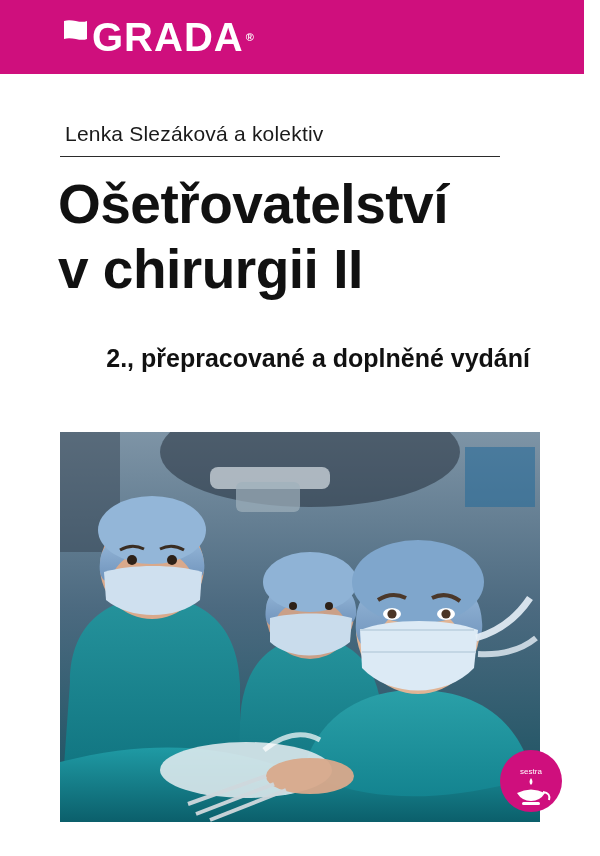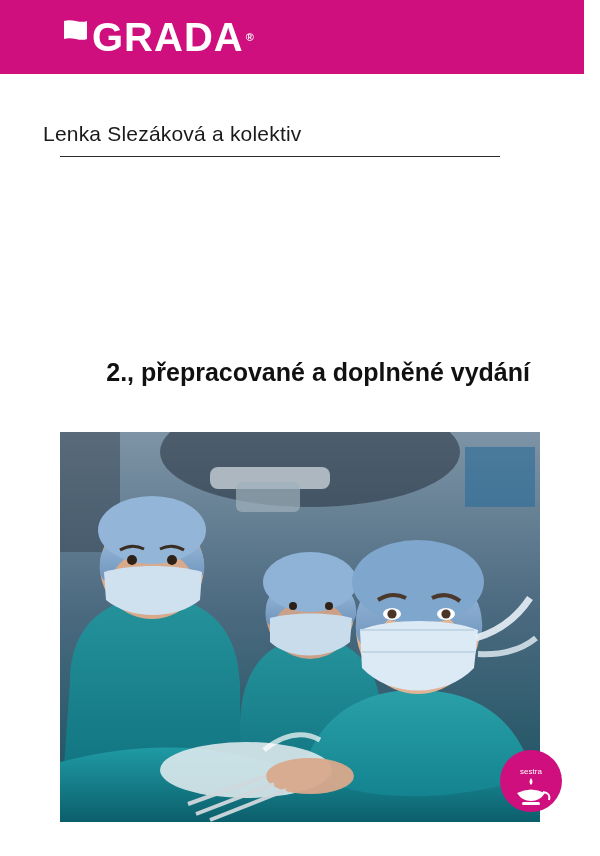--- a/index.html
+++ b/index.html
@@ -55,21 +55,21 @@
     font-size: 11px;
     vertical-align: super;
     font-weight: bold;
     line-height: 11px;
     margin-left: 2px;
   }
 
   
   .author {
     position: absolute;
-    left: 43px;
+    left: 65px;
     top: 122px;
     width: 440px;
     font-size: 21px;
     color: #1b1b1b;
     letter-spacing: 0.2px;
   }
   .rule {
     position: absolute;
     left: 60px;
     top: 156px;
@@ -91,21 +91,21 @@
     letter-spacing: -0.5px;
   }
   .title .line2 {
     display: block;
   }
 
   
   .edition {
     position: absolute;
     left: 60px;
-    top: 358px;
+    top: 344px;
     width: 470px;
     text-align: right;
     font-size: 25px;
     font-weight: bold;
     color: #111111;
   }
 
   
   .photo {
     position: absolute;
@@ -150,20 +150,24 @@
         <path d="M2 34 L2 2 C10 -1 18 5 25 2 L25 20 C18 23 10 17 2 20 Z" fill="#ffffff"></path>
       </svg>
     </span>
     <span class="logo-word">GRADA</span>
     <span class="logo-reg">®</span>
   </div>
 
   <div class="author">Lenka Slezáková a kolektiv</div>
   <div class="rule"></div>
 
+  <div class="title">
+    <span>Ošetřovatelství</span>
+    <span class="line2">v chirurgii II</span>
+  </div>
 
   <div class="edition">2., přepracované a doplněné vydání</div>
 
   <div class="photo">
     <svg viewBox="0 0 480 390" preserveAspectRatio="xMidYMid slice" aria-hidden="true">
       <defs>
         <linearGradient id="bg" x1="0" y1="0" x2="0" y2="1">
           <stop offset="0%" stop-color="#7e94a6"></stop>
           <stop offset="45%" stop-color="#4c6a80"></stop>
           <stop offset="100%" stop-color="#16505e"></stop>

